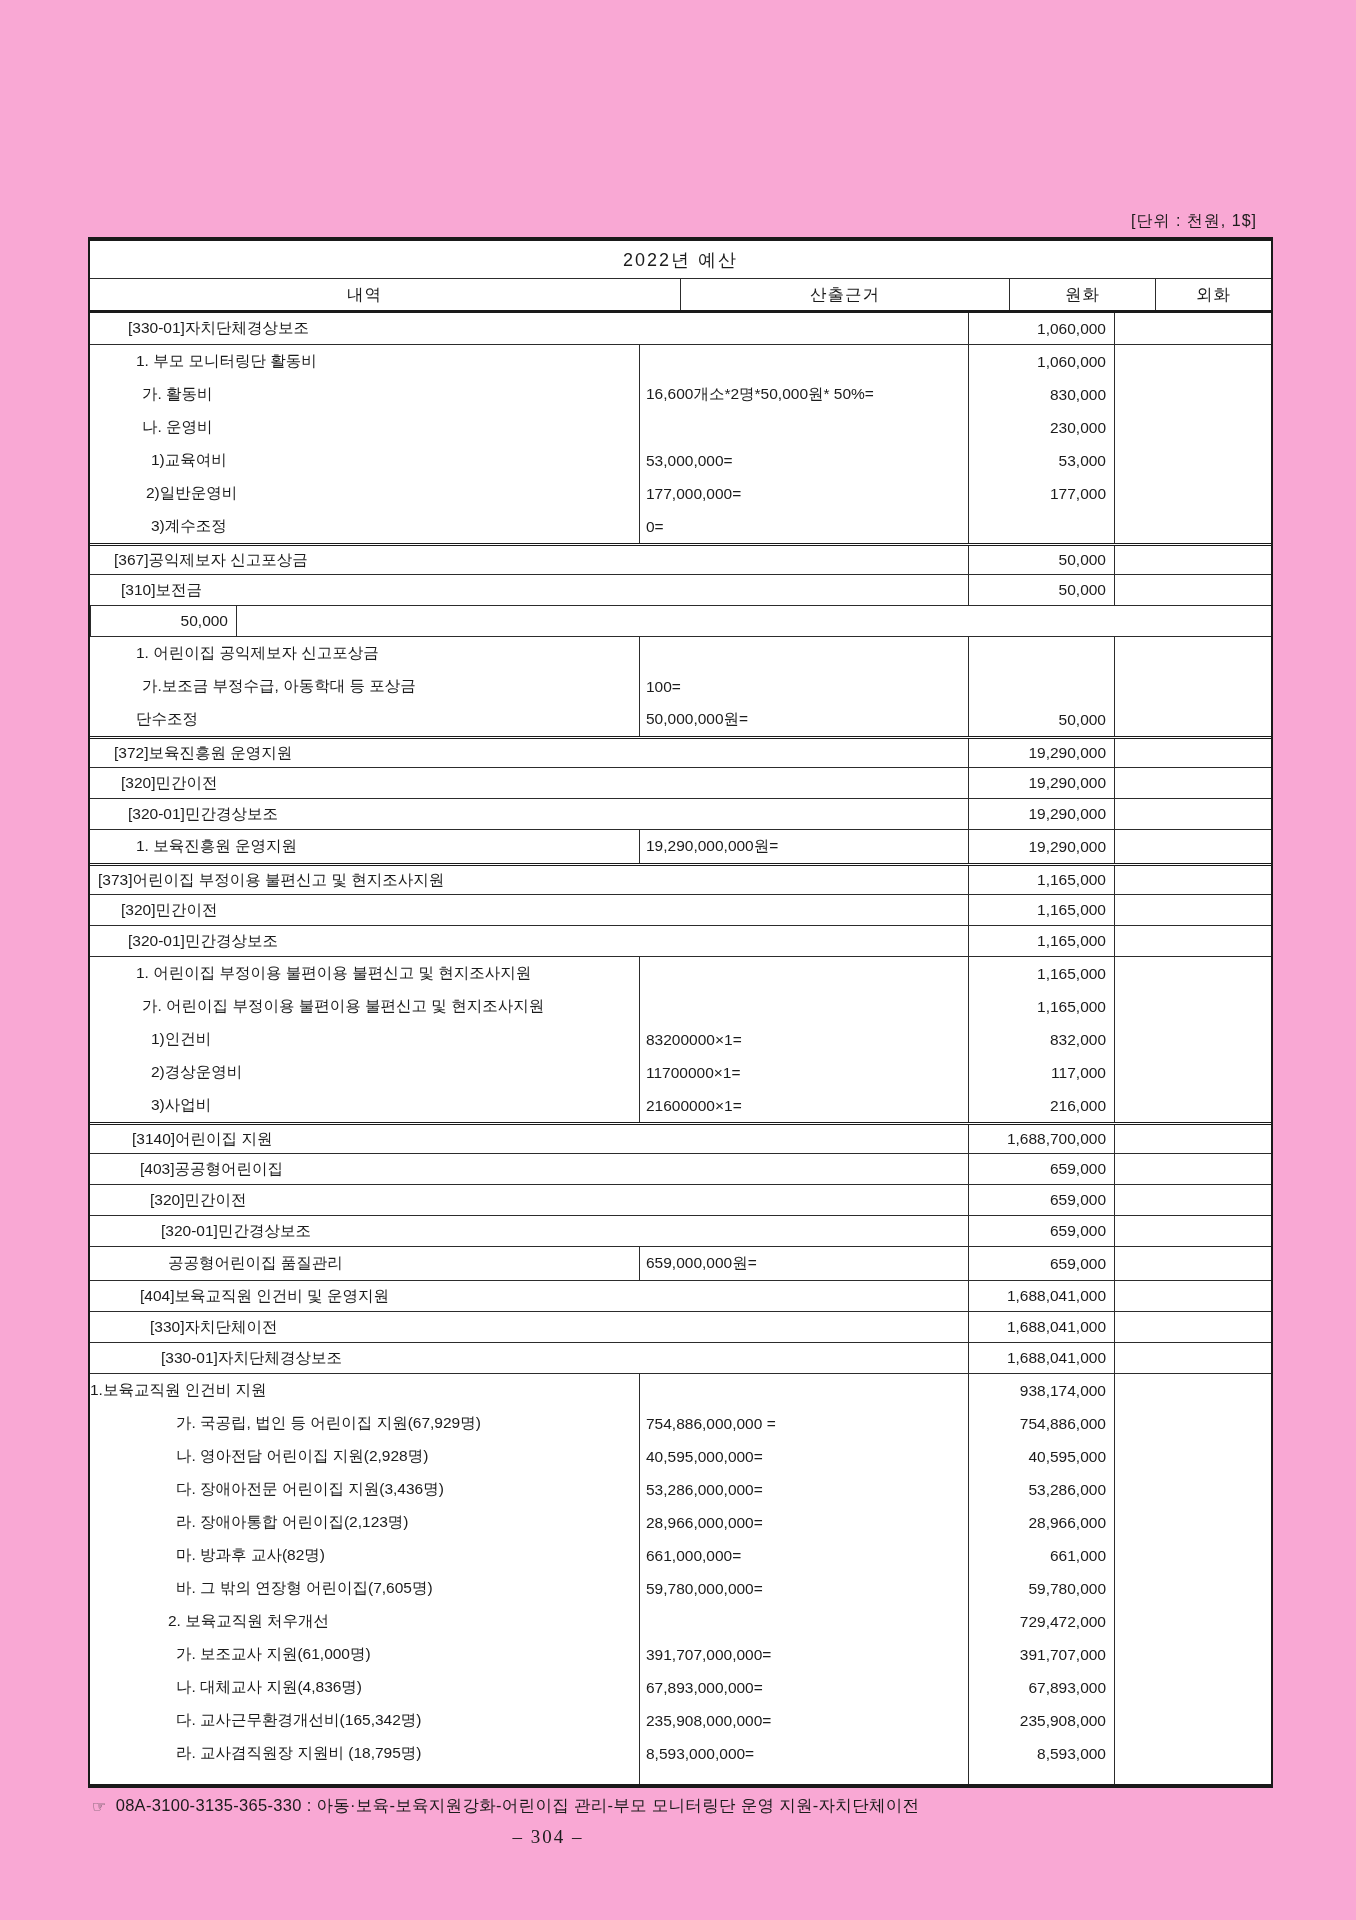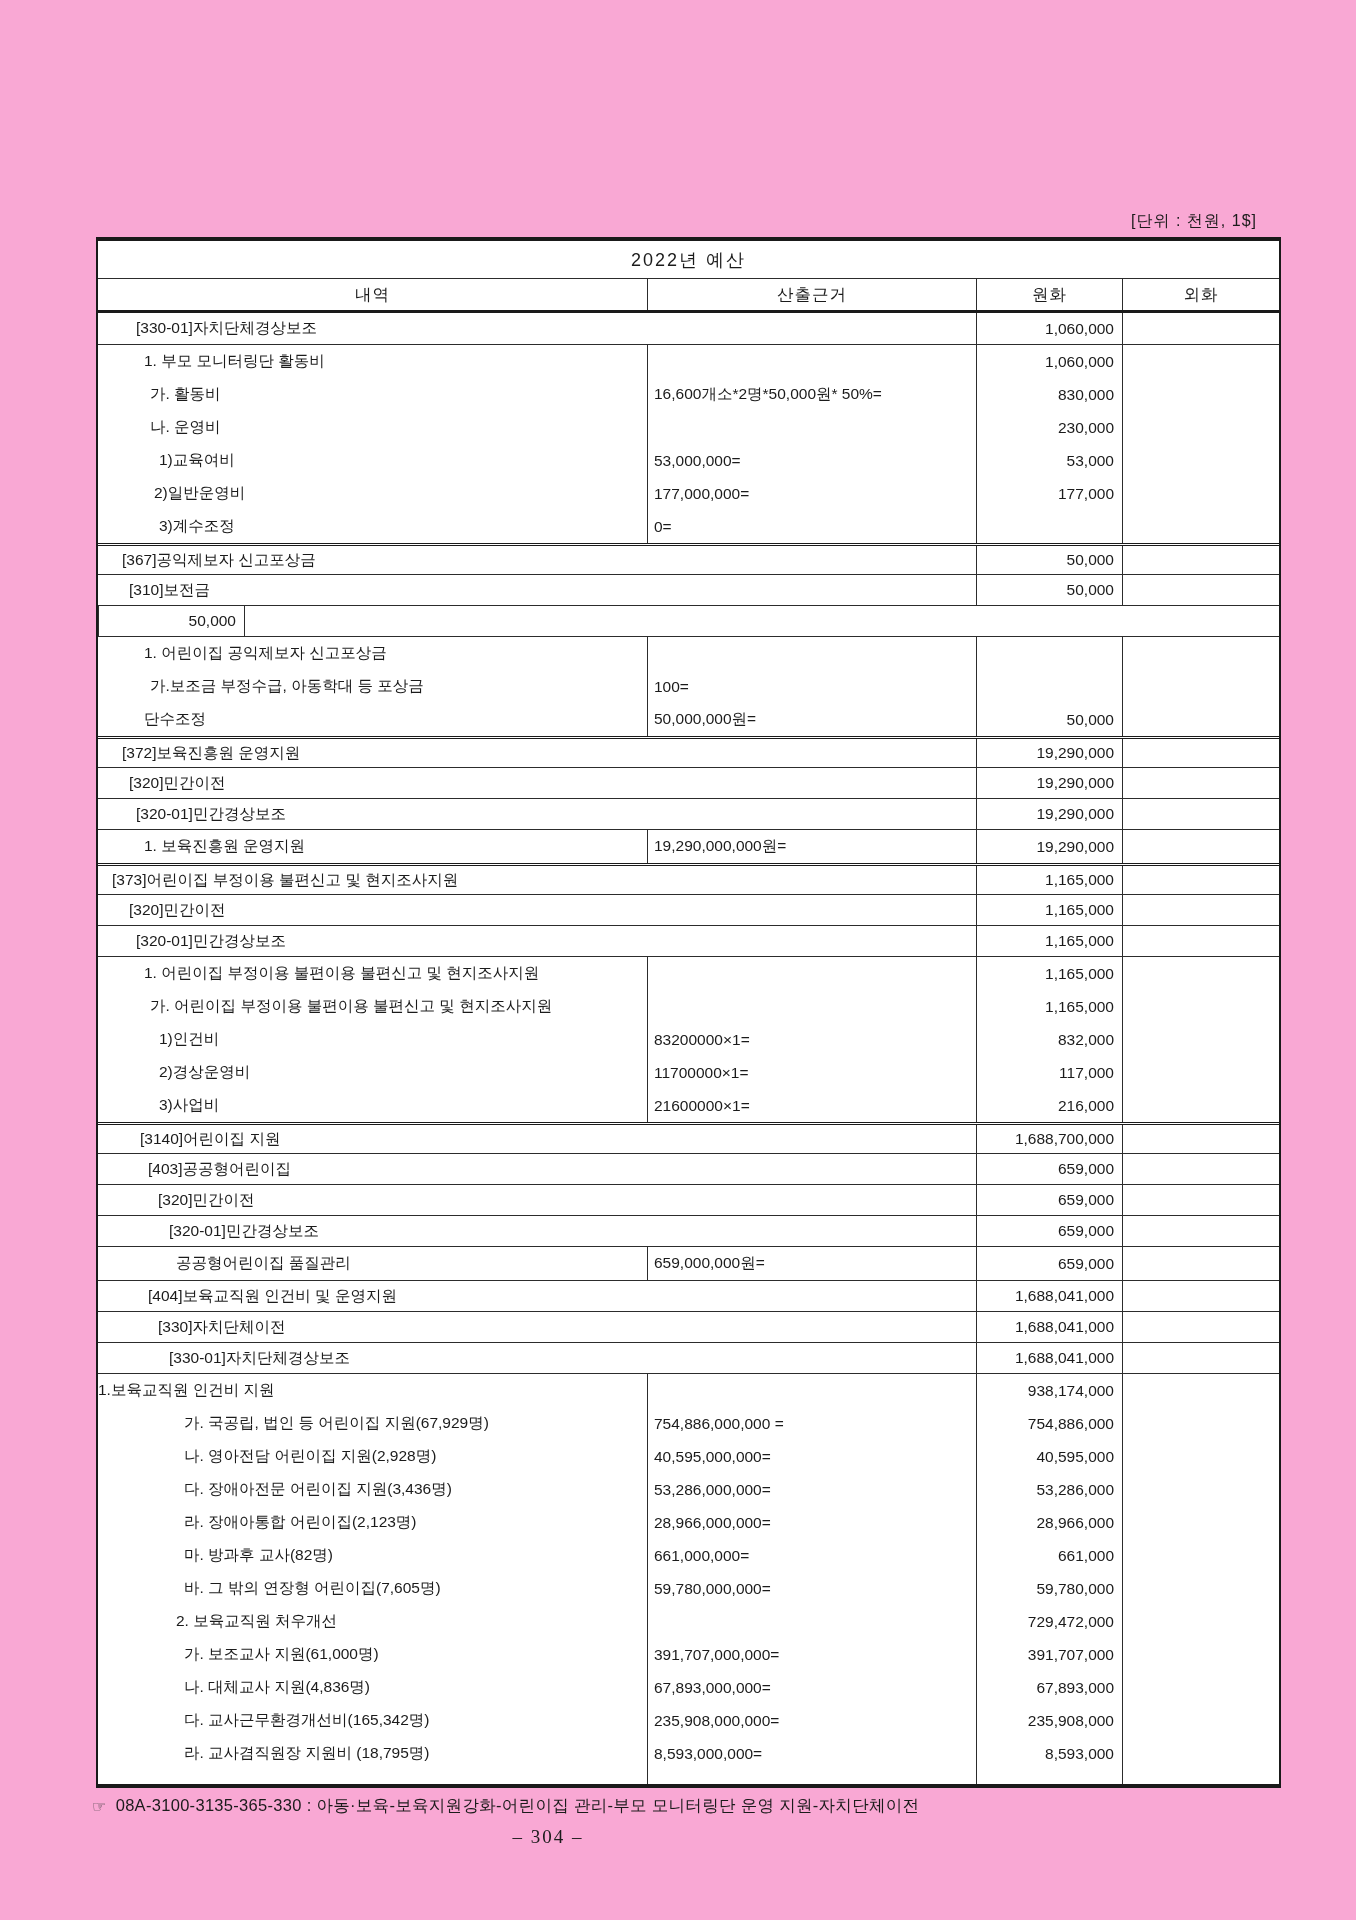--- a/index.html
+++ b/index.html
@@ -10,32 +10,32 @@
     color: #1b1b1b;
   }
   .page { position: relative; width: 1356px; height: 1920px; background: #f9a8d4; overflow: hidden; }
 
   .unit-label {
     position: absolute; top: 211px; right: 99px;
     font-size: 16px; letter-spacing: 1px; white-space: nowrap;
   }
 
   .budget-table {
-    position: absolute; left: 96px; top: 237px; width: 1185px;
+    position: absolute; left: 88px; top: 237px; width: 1185px;
     border: 2px solid #1a1a1a; border-top-width: 4px; border-bottom-width: 4px;
     background: #fff;
   }
   .title-row {
     height: 38px; display: flex; align-items: center; justify-content: center;
     font-size: 18px; letter-spacing: 2px; border-bottom: 1px solid #2c2c2c;
   }
   .header-row { display: flex; height: 34px; border-bottom: 3px solid #1a1a1a; }
   .hc { display: flex; align-items: center; justify-content: center; font-size: 16.5px; letter-spacing: 1px; }
   .hc.c1 { width: 549px; }
-  .hc.c2 { width: 329px; border-left: 1px solid #2c2c2c; }
+  .hc.c2 { width: 329px; border-left: 1px solid #2c2c2c; margin-left: 41px; }
   .hc.c3 { width: 146px; border-left: 1px solid #2c2c2c; }
   .hc.c4 { flex: 1; border-left: 1px solid #2c2c2c; }
 
   .row { display: flex; border-top: 1px solid #2c2c2c; font-size: 15.5px; }
   #table-body .row:first-child { border-top: none; }
   .row.thick { border-top: 3px double #1a1a1a; }
 
   .row.single { height: 31px; }
   .single .name-span { width: 878px; display: flex; align-items: center; white-space: nowrap; }
   .single .krw { width: 146px; border-left: 1px solid #2c2c2c; display: flex; align-items: center;
@@ -165,21 +165,21 @@
           </div>
           <div class="mcol calcs">
             <div class="line">19,290,000,000원=</div>
           </div>
           <div class="mcol krws">
             <div class="line">19,290,000</div>
           </div>
           <div class="mcol fxs"></div>
         </div>
         <div class="row single thick">
-          <div class="name-span" style="padding-left: 14px;">[373]어린이집 부정이용 불편신고 및 현지조사지원</div>
+          <div class="name-span" style="padding-left: 8px;">[373]어린이집 부정이용 불편신고 및 현지조사지원</div>
           <div class="krw">1,165,000</div>
           <div class="fx"></div>
         </div>
         <div class="row single">
           <div class="name-span" style="padding-left: 31px;">[320]민간이전</div>
           <div class="krw">1,165,000</div>
           <div class="fx"></div>
         </div>
         <div class="row single">
           <div class="name-span" style="padding-left: 38px;">[320-01]민간경상보조</div>

